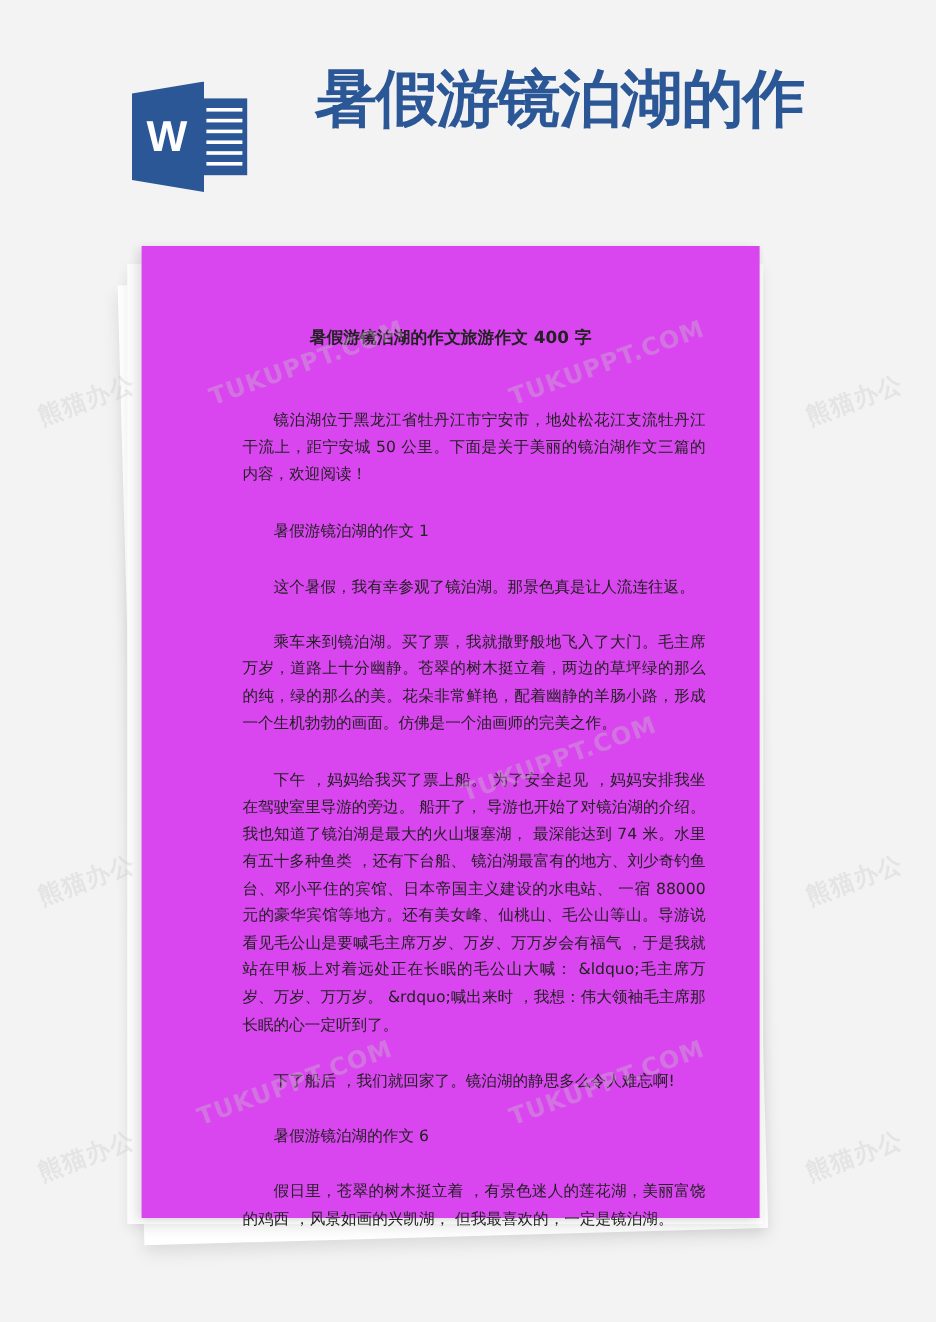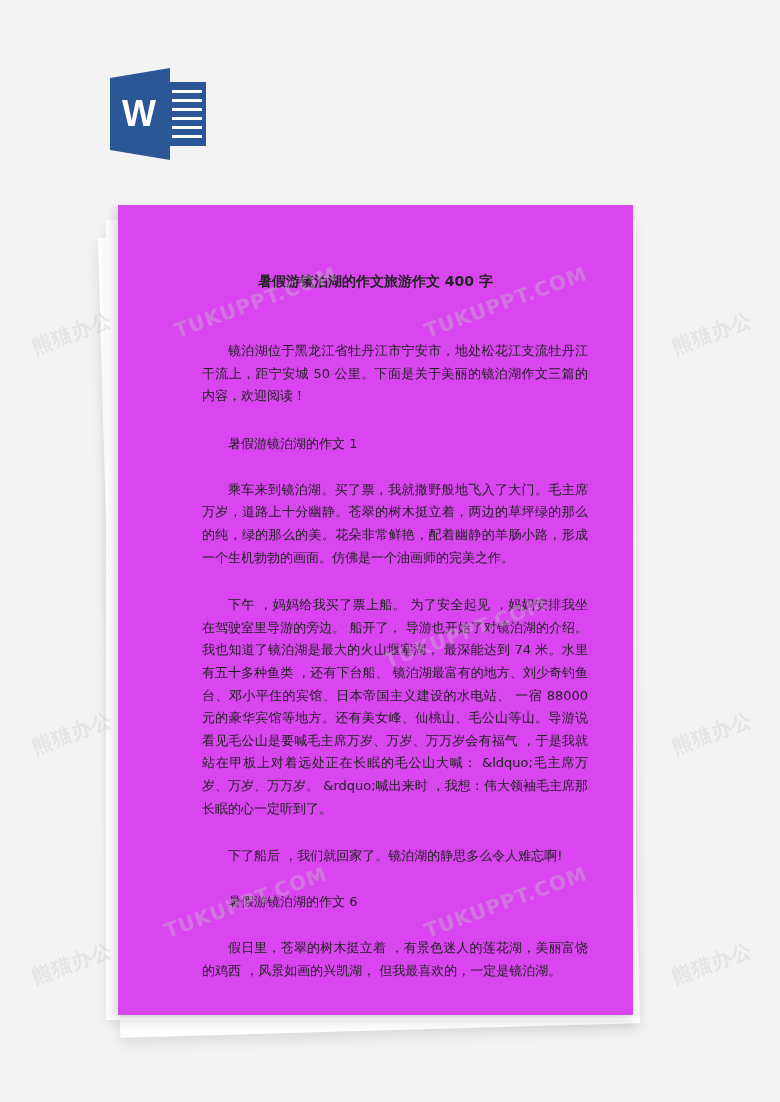--- a/index.html
+++ b/index.html
@@ -60,31 +60,33 @@
     <rect x="64" y="22" width="30" height="3" fill="#fff"></rect>
     <rect x="64" y="31" width="30" height="3" fill="#fff"></rect>
     <rect x="64" y="40" width="30" height="3" fill="#fff"></rect>
     <rect x="64" y="49" width="30" height="3" fill="#fff"></rect>
     <rect x="64" y="58" width="30" height="3" fill="#fff"></rect>
     <rect x="64" y="67" width="30" height="3" fill="#fff"></rect>
     <polygon points="2,10 62,0 62,92 2,82" fill="#2b5797"></polygon>
     <text x="31" y="58" text-anchor="middle" font-family="Liberation Sans, sans-serif" font-size="36" font-weight="bold" fill="#fff">W</text>
   </svg>
   <div class="header-title">
+    <div>暑假游镜泊湖的作</div>
   </div>
 </div>
 
 <div class="sheet-back"></div>
 <div class="sheet-back2"></div>
 
 <div class="page">
   <div class="doc-title">暑假游镜泊湖的作文旅游作文 400 字</div>
   <div class="body-text">
     <p>镜泊湖位于黑龙江省牡丹江市宁安市，地处松花江支流牡丹江干流上，距宁安城 50 公里。下面是关于美丽的镜泊湖作文三篇的内容，欢迎阅读！</p>
     <p class="tight">暑假游镜泊湖的作文 1</p>
+    <p class="tight" style="margin-bottom:3px;">这个暑假，我有幸参观了镜泊湖。那景色真是让人流连往返。</p>
     <p>乘车来到镜泊湖。买了票，我就撒野般地飞入了大门。毛主席万岁，道路上十分幽静。苍翠的树木挺立着，两边的草坪绿的那么的纯，绿的那么的美。花朵非常鲜艳，配着幽静的羊肠小路，形成一个生机勃勃的画面。仿佛是一个油画师的完美之作。</p>
     <p>下午 ，妈妈给我买了票上船。 为了安全起见 ，妈妈安排我坐在驾驶室里导游的旁边。 船开了， 导游也开始了对镜泊湖的介绍。我也知道了镜泊湖是最大的火山堰塞湖， 最深能达到 74 米。水里有五十多种鱼类 ，还有下台船、 镜泊湖最富有的地方、刘少奇钓鱼台、邓小平住的宾馆、日本帝国主义建设的水电站、 一宿 88000 元的豪华宾馆等地方。还有美女峰、仙桃山、毛公山等山。导游说看见毛公山是要喊毛主席万岁、万岁、万万岁会有福气 ，于是我就站在甲板上对着远处正在长眠的毛公山大喊： &amp;ldquo;毛主席万岁、万岁、万万岁。 &amp;rdquo;喊出来时 ，我想：伟大领袖毛主席那长眠的心一定听到了。</p>
     <p class="tight">下了船后 ，我们就回家了。镜泊湖的静思多么令人难忘啊!</p>
     <p class="tight" style="margin-bottom:3px;">暑假游镜泊湖的作文 6</p>
     <p>假日里，苍翠的树木挺立着 ，有景色迷人的莲花湖，美丽富饶的鸡西 ，风景如画的兴凯湖， 但我最喜欢的，一定是镜泊湖。</p>
   </div>
 </div>
 
 <div class="watermark" style="left:170px;top:290px;">TUKUPPT.COM</div>
 <div class="watermark" style="left:420px;top:290px;">TUKUPPT.COM</div>

